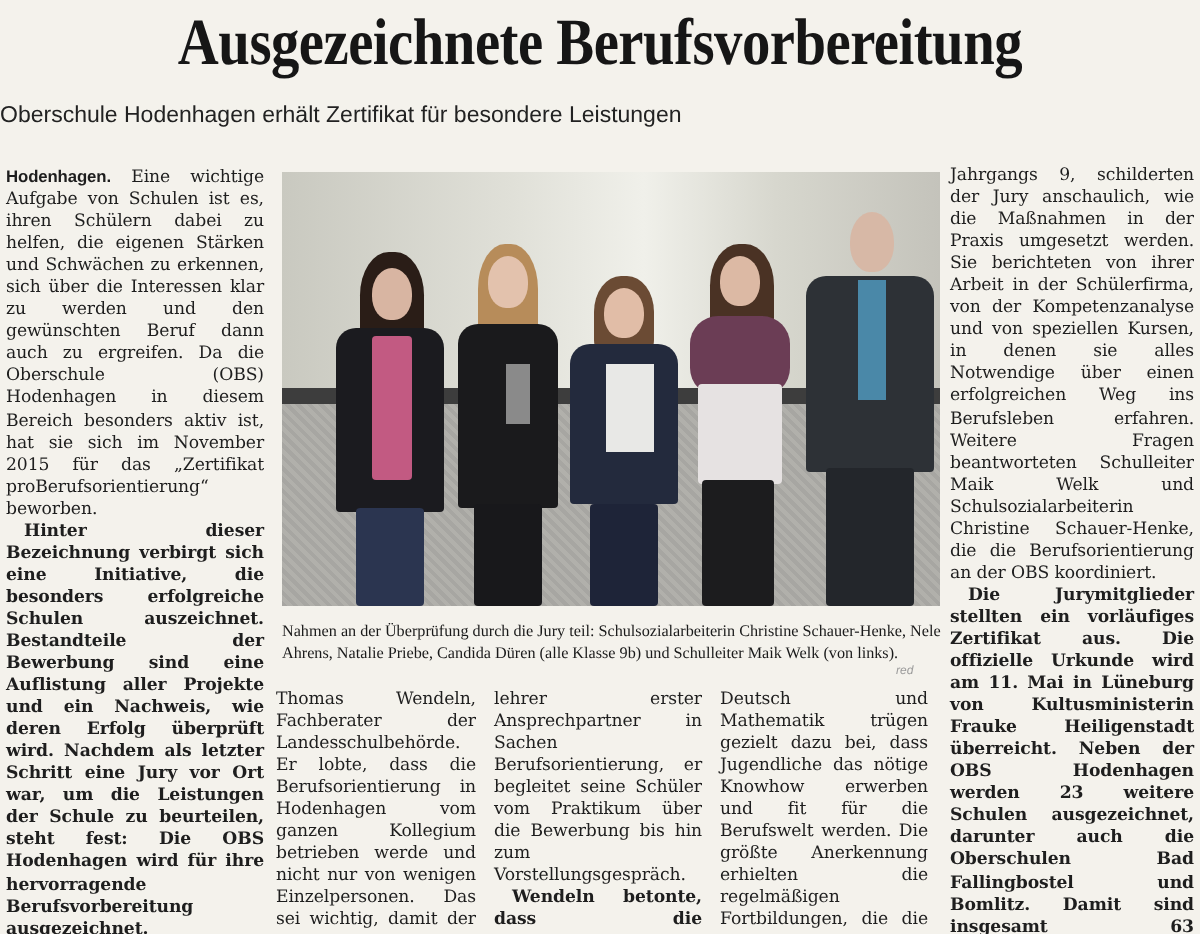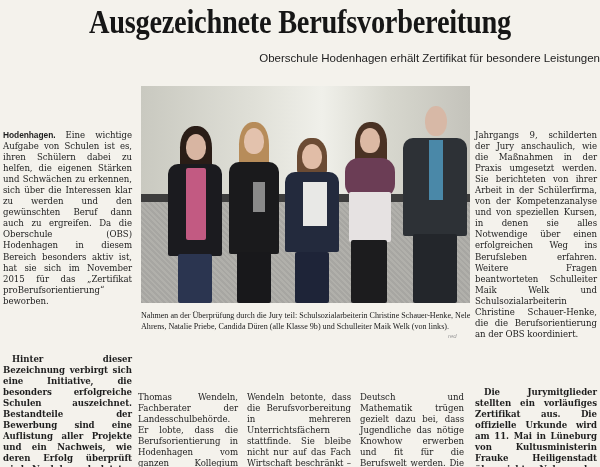--- a/index.html
+++ b/index.html
@@ -16,34 +16,34 @@
     font-family: "Liberation Serif", serif;
     font-weight: bold;
     font-size: 33px;
     letter-spacing: -0.3px;
     color: #161616;
     transform: scaleX(0.86);
     transform-origin: center;
   }
   .subhead {
     position: absolute; left: 0; top: 52px; width: 600px;
-    text-align: right;
+    text-align: left;
     font-family: "Liberation Sans", sans-serif;
     font-size: 11.5px;
     color: #222;
   }
   .col {
     position: absolute;
     font-size: 8.6px;
     line-height: 11.05px;
     text-align: justify;
     hyphens: manual;
     letter-spacing: -0.05px;
   }
-  .col p { text-indent: 0; margin-top: 47px; }
+  .col p { text-indent: 0; }
   .col p + p { text-indent: 9px; font-weight: bold; }
   .col .dateline { font-family: "Liberation Sans", sans-serif; font-weight: bold; font-size: 8.4px; }
   #col1 { left: 3px; top: 83px; width: 129px; }
   #col5 { left: 475px; top: 83px; width: 122px; }
   #col2 { left: 138px; top: 345px; width: 100px; }
   #col3 { left: 247px; top: 345px; width: 104px; }
   #col4 { left: 360px; top: 345px; width: 104px; }
 
   .photo {
     position: absolute; left: 141px; top: 86px; width: 329px; height: 217px;
@@ -129,20 +129,21 @@
   </div>
 </div>
 
 <div class="caption">Nahmen an der Überprüfung durch die Jury teil: Schulsozialarbeiterin Christine Schauer-Henke, Nele Ahrens, Natalie Priebe, Candida Düren (alle Klasse 9b) und Schulleiter Maik Welk (von links).</div>
 <div class="credit">red</div>
 
 <div class="col" id="col2">
   <p>Thomas Wendeln, Fachberater der Landesschulbehörde. Er lobte, dass die Berufsorientierung in Hodenhagen vom ganzen Kollegium betrieben werde und nicht nur von wenigen Einzelpersonen. Das sei wichtig, damit der Prozess nicht ins Stocken gerate, wenn es in der Lehrerschaft einen Wechsel gebe. An der OBS ist der Klassen-</p>
 </div>
 <div class="col" id="col3">
+  <p>lehrer erster Ansprechpartner in Sachen Berufsorientierung, er begleitet seine Schüler vom Praktikum über die Bewerbung bis hin zum Vorstellungsgespräch.</p>
   <p>Wendeln betonte, dass die Berufsvorbereitung in mehreren Unterrichtsfächern stattfinde. Sie bleibe nicht nur auf das Fach Wirtschaft beschränkt – auch Fächer wie</p>
 </div>
 <div class="col" id="col4">
   <p>Deutsch und Mathematik trügen gezielt dazu bei, dass Jugendliche das nötige Knowhow erwerben und fit für die Berufswelt werden. Die größte Anerkennung erhielten die regelmäßigen Fortbildungen, die die Lehrerschaft absolviert.</p>
 
 </div>
 <div class="col" id="col5">
   <p>Jahrgangs 9, schilderten der Jury anschaulich, wie die Maßnahmen in der Praxis umgesetzt werden. Sie berichteten von ihrer Arbeit in der Schülerfirma, von der Kompetenzanalyse und von speziellen Kursen, in denen sie alles Notwendige über einen erfolgreichen Weg ins Berufsleben erfahren. Weitere Fragen beantworteten Schulleiter Maik Welk und Schulsozialarbeiterin Christine Schauer-Henke, die die Berufsorientierung an der OBS koordiniert.</p>
   <p>Die Jurymitglieder stellten ein vorläufiges Zertifikat aus. Die offizielle Urkunde wird am 11. Mai in Lüneburg von Kultusministerin Frauke Heiligenstadt überreicht. Neben der OBS Hodenhagen werden 23 weitere Schulen ausgezeichnet, darunter auch die Oberschulen Bad Fallingbostel und Bomlitz. Damit sind insgesamt 63 allgemeinbildende Schulen in Niedersachsen zertifiziert, zu denen auch die OBS Walsrode zählt. Das Projekt wird getragen von der Niedersächsischen Landesschulbehörde in Kooperation mit der IHK Lüneburg-Wolfsburg, der IHK Stade für den Elbe-Weser-Raum, der Handwerkskammer Braunschweig-Lüneburg-Stade und der Bundesagentur für Arbeit.</p>
 </div>

